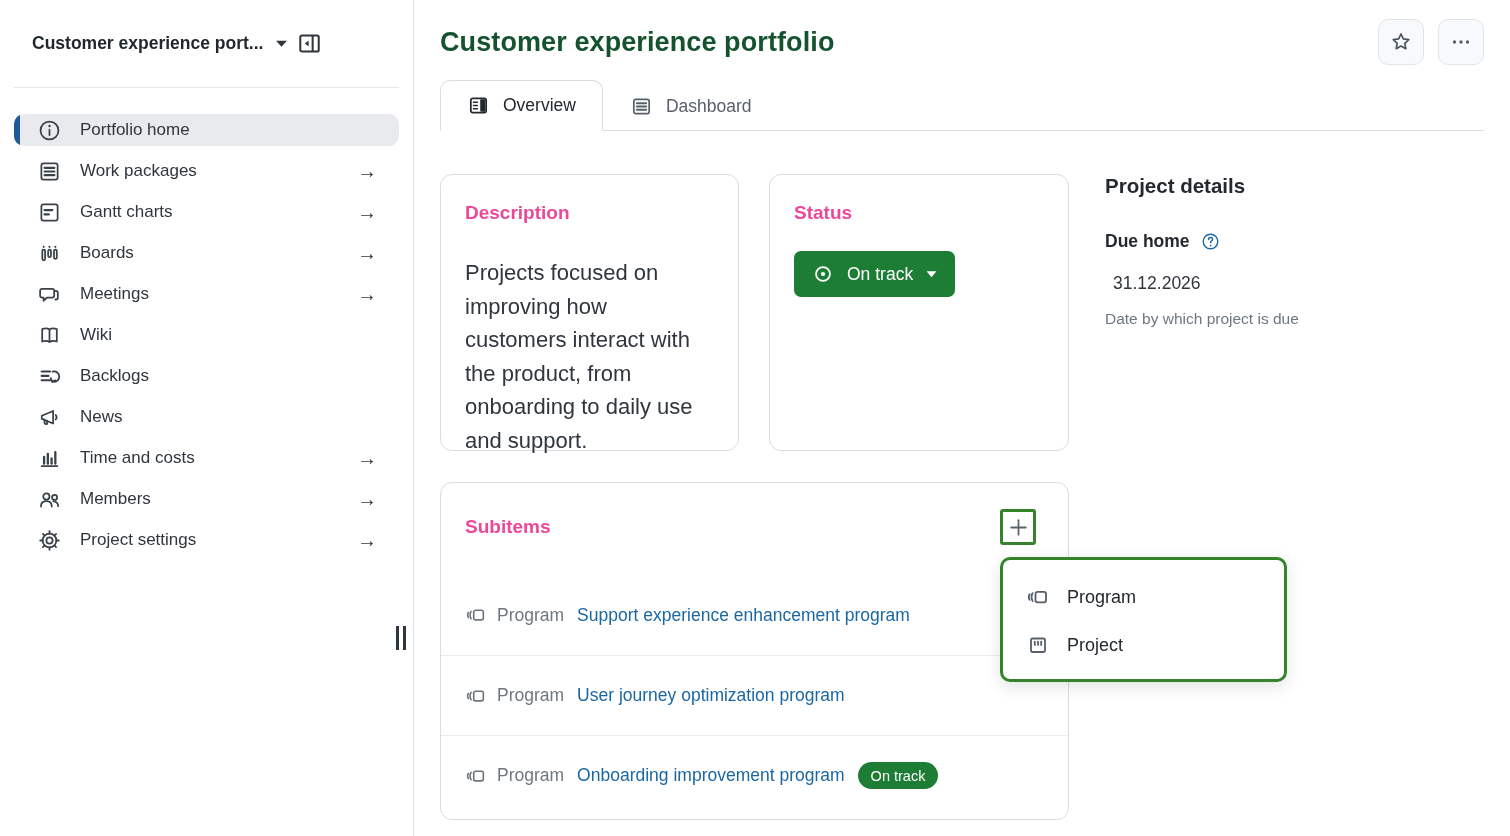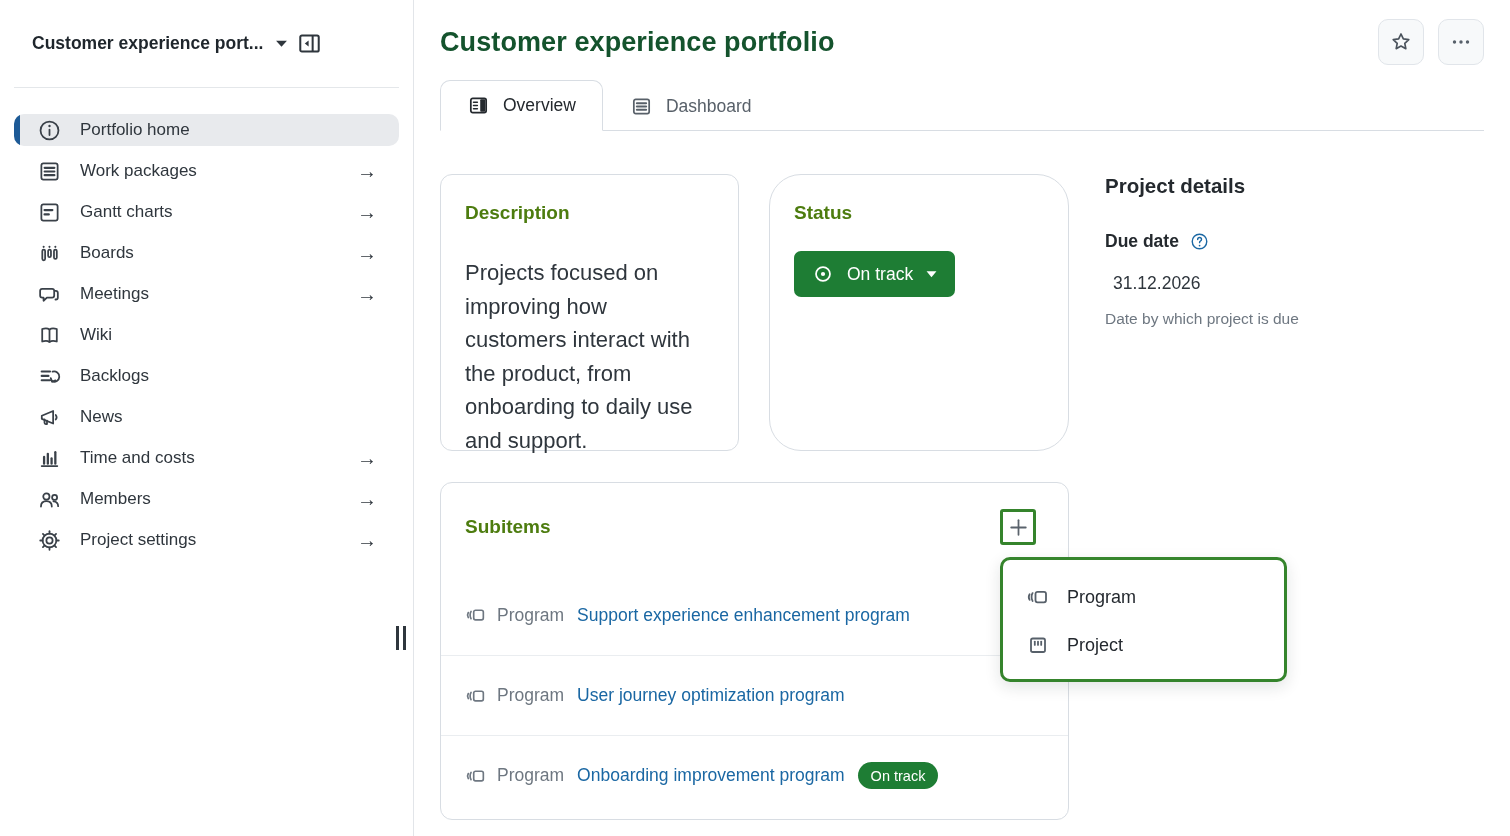--- a/index.html
+++ b/index.html
@@ -46,22 +46,22 @@
 
   .tabs{display:flex;margin:15px 26px 0 26px;border-bottom:1px solid var(--border-gray);}
   .tab{display:flex;align-items:center;gap:13px;padding:0 26px;height:51px;font-size:17.5px;color:#586069;cursor:pointer;border:1px solid transparent;border-bottom:none;margin-bottom:-1px;}
   .tab.active{background:#fff;border-color:var(--border-gray);border-bottom:1px solid #fff;border-radius:10px 10px 0 0;color:#24292E;}
 
   .content{display:flex;padding:43px 26px 0 26px;gap:36px;align-items:flex-start;}
   .col-left{width:629px;flex:0 0 629px;}
   .cards-row{display:flex;gap:30px;}
   .card{background:#fff;border:1px solid var(--border-gray);border-radius:12px;}
   .card-description{width:299px;height:277px;padding:27px 24px;}
-  .card-status{width:300px;height:277px;padding:27px 24px;border-radius:32px;}
-  .card h3{font-size:19px;font-weight:700;color:#4d7c0f;margin:0;}
+  .card-status{width:300px;height:277px;padding:27px 24px;}
+  .card h3{font-size:19px;font-weight:700;color:#ec4899;margin:0;}
   .desc-body{margin:32px 0 0 0;max-width:240px;font-size:22px;line-height:33.5px;color:#2F363D;}
   .status-btn{margin-top:27px;display:inline-flex;align-items:center;gap:13px;background:var(--accent-green);color:#fff;border:none;border-radius:7px;padding:0 18px;height:46px;font-size:17.5px;font-family:inherit;cursor:pointer;}
 
   
   .col-right{flex:1;padding-top:0;}
   .details-title{font-size:20.5px;font-weight:700;color:#24292E;margin:0;}
   .due-label{margin-top:33px;display:flex;align-items:center;gap:10px;font-size:17.5px;font-weight:700;color:#24292E;}
   .due-value{margin-top:21px;padding-left:8px;font-size:17.5px;color:#2F363D;}
   .due-caption{margin-top:16px;font-size:15.5px;color:#6E7781;}
 
@@ -398,21 +398,21 @@
               <span class="badge">On track</span>
             </div>
 
           </div>
         </section>
       </div>
 
       <div class="col-right">
         <h2 class="details-title">Project details</h2>
         <div class="due-label">
-          <span>Due date</span>
+          <span>Due home</span>
           <span>
             <svg width="21" height="21" viewBox="0 0 24 24" fill="none" stroke="#1A67A3" stroke-width="1.6" stroke-linecap="round">
               <circle cx="12" cy="12" r="8.3"></circle>
               <path d="M9.9,9.7 c0,-1.3 1,-2.2 2.2,-2.2 s2.2,0.9 2.2,2.1 c0,1 -0.6,1.4 -1.3,1.9 -0.6,0.4 -0.9,0.9 -0.9,1.6 v0.2"></path>
               <circle cx="12.1" cy="16.7" r="1" fill="#1A67A3" stroke="none"></circle>
             </svg>
           </span>
         </div>
         <div class="due-value">31.12.2026</div>
         <div class="due-caption">Date by which project is due</div>

